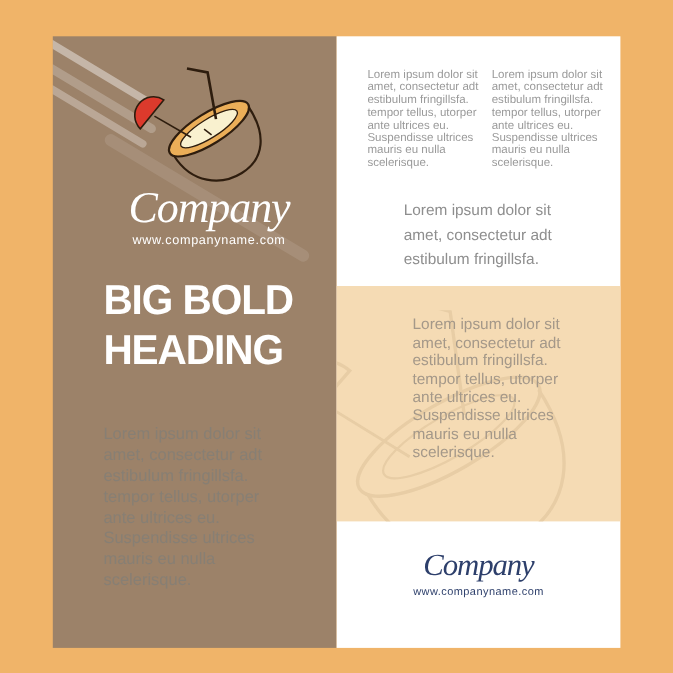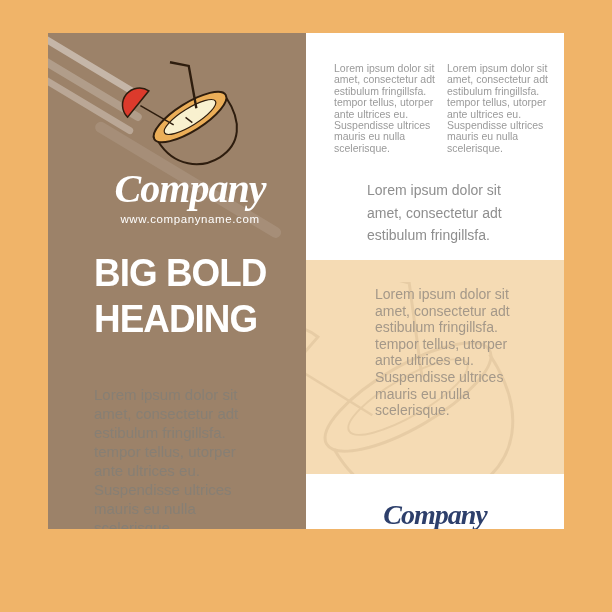--- a/index.html
+++ b/index.html
@@ -1,37 +1,37 @@
 <!DOCTYPE html>
 <html><head>
 <meta charset="utf-8">
 <style>
   html,body{margin:0;padding:0;background:#F0B469;}
   .poster{
     position:relative;width:612px;height:612px;overflow:hidden;
     background:#F0B469;
     font-family:"Liberation Sans", sans-serif;
   }
-  .panel{position:absolute;top:33px;width:258px;height:496px;overflow:hidden;}
+  .panel{position:absolute;top:33px;width:258px;height:556px;overflow:hidden;}
   .panel-left{left:48px;background:#9C8269;}
   .panel-right{left:306px;background:#FFFFFF;}
 
   
   .streak{position:absolute;border-radius:6px;background:#FFFFFF;
           transform:rotate(31deg);transform-origin:left center;}
   .streak.s1{left:-20px;top:-8px;width:130px;height:7px;opacity:.42;}
   .streak.s2{left:-20px;top:14px;width:132px;height:8px;opacity:.22;}
   .streak.s3{left:-25px;top:30px;width:128px;height:7px;opacity:.30;}
   .streak.s4{left:48px;top:86px;width:215px;height:11px;opacity:.10;}
 
   .cocktail-icon{position:absolute;left:58px;top:20px;}
 
   .logo-block{position:absolute;left:0;right:0;text-align:center;color:#FFFFFF;}
   .logo-top{top:134px;transform:translateX(13px);}
-  .logo-name{font-family:cursive;font-style:italic;font-weight:bold;
+  .logo-name{font-family:cursive;font-style:italic;font-weight:normal;
              font-size:40px;line-height:44px;letter-spacing:-1px;}
   .logo-site{font-size:11.5px;font-weight:normal;letter-spacing:.6px;margin-top:2px;}
 
   .heading{position:absolute;left:46px;top:218px;color:#FFFFFF;
            font-size:38px;line-height:45.5px;font-weight:700;letter-spacing:-1px;
            transform:scaleX(.97);transform-origin:left top;white-space:pre-line;}
 
   .pre{white-space:pre-line;}
   .left-para{position:absolute;left:46px;top:352px;width:215px;
              font-size:15px;line-height:19px;color:#877F74;}

